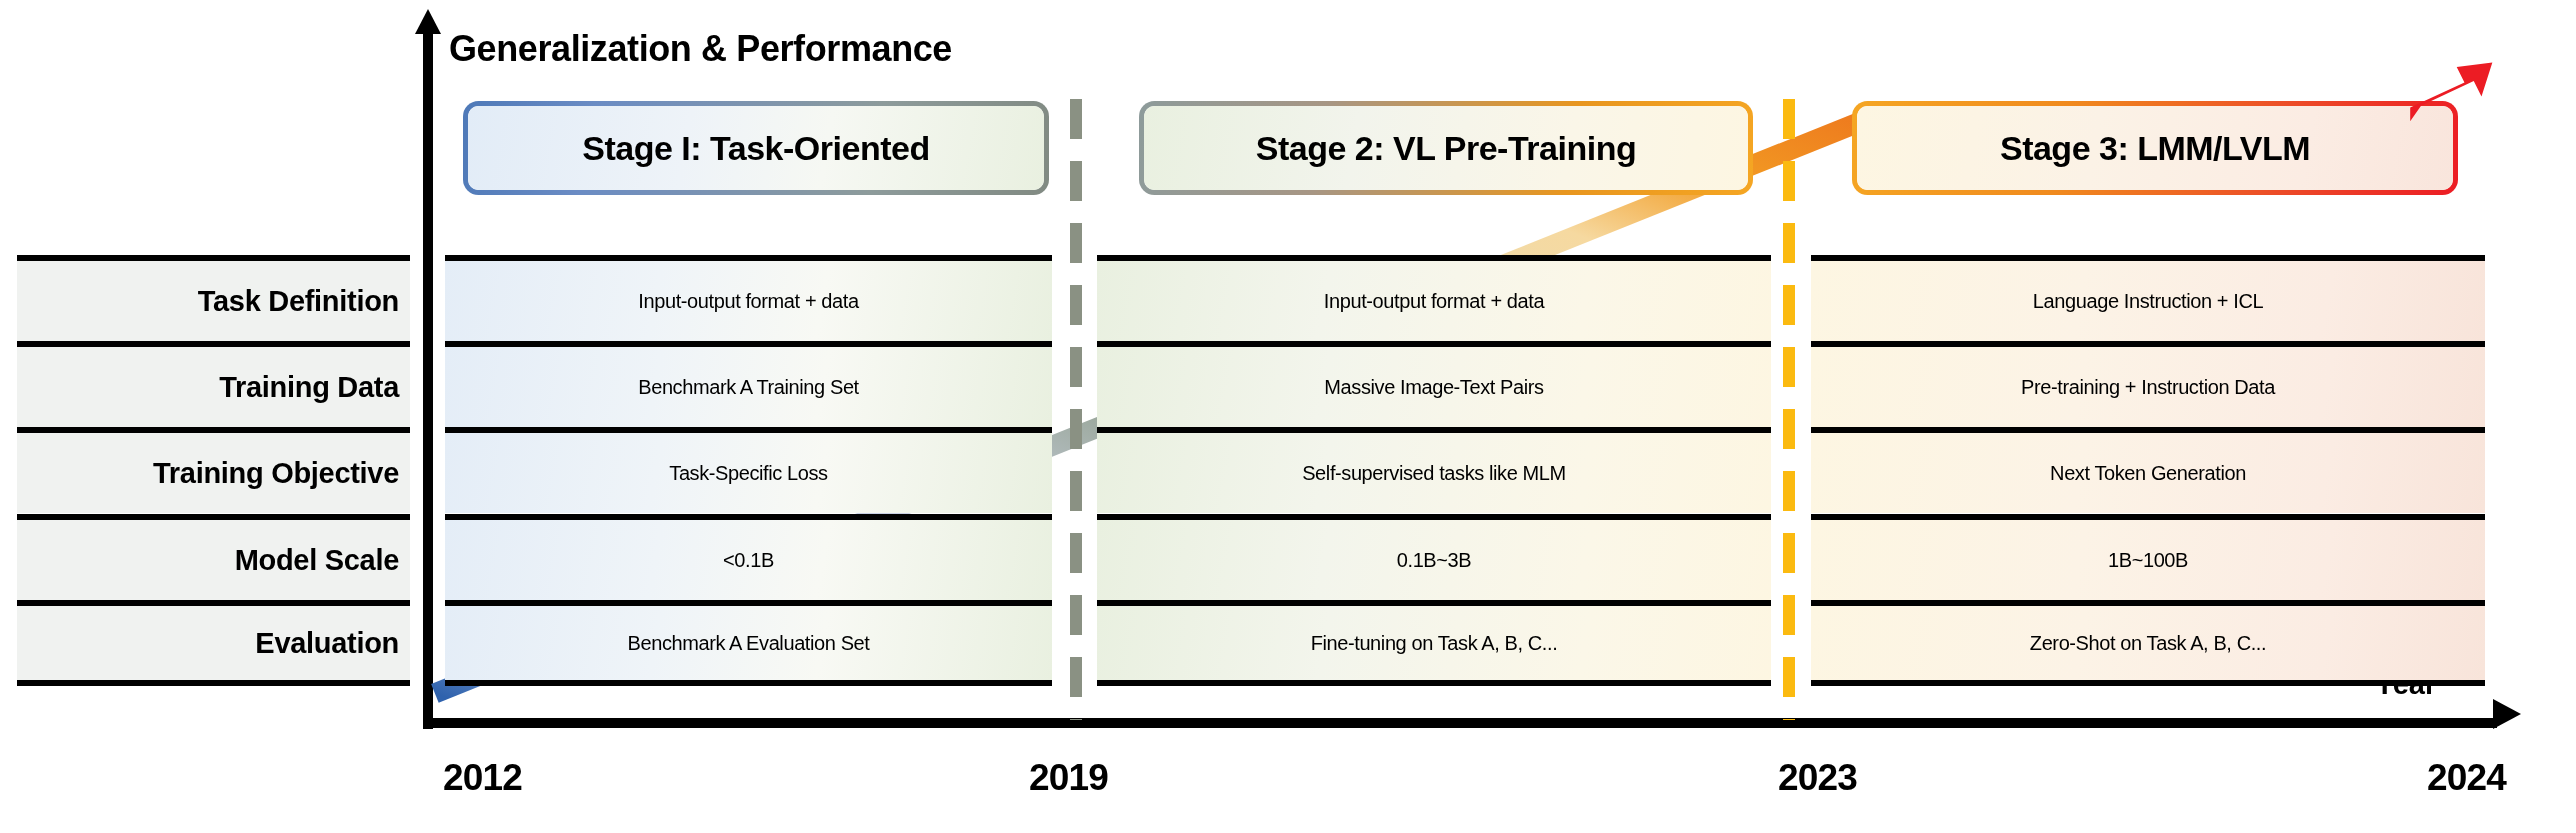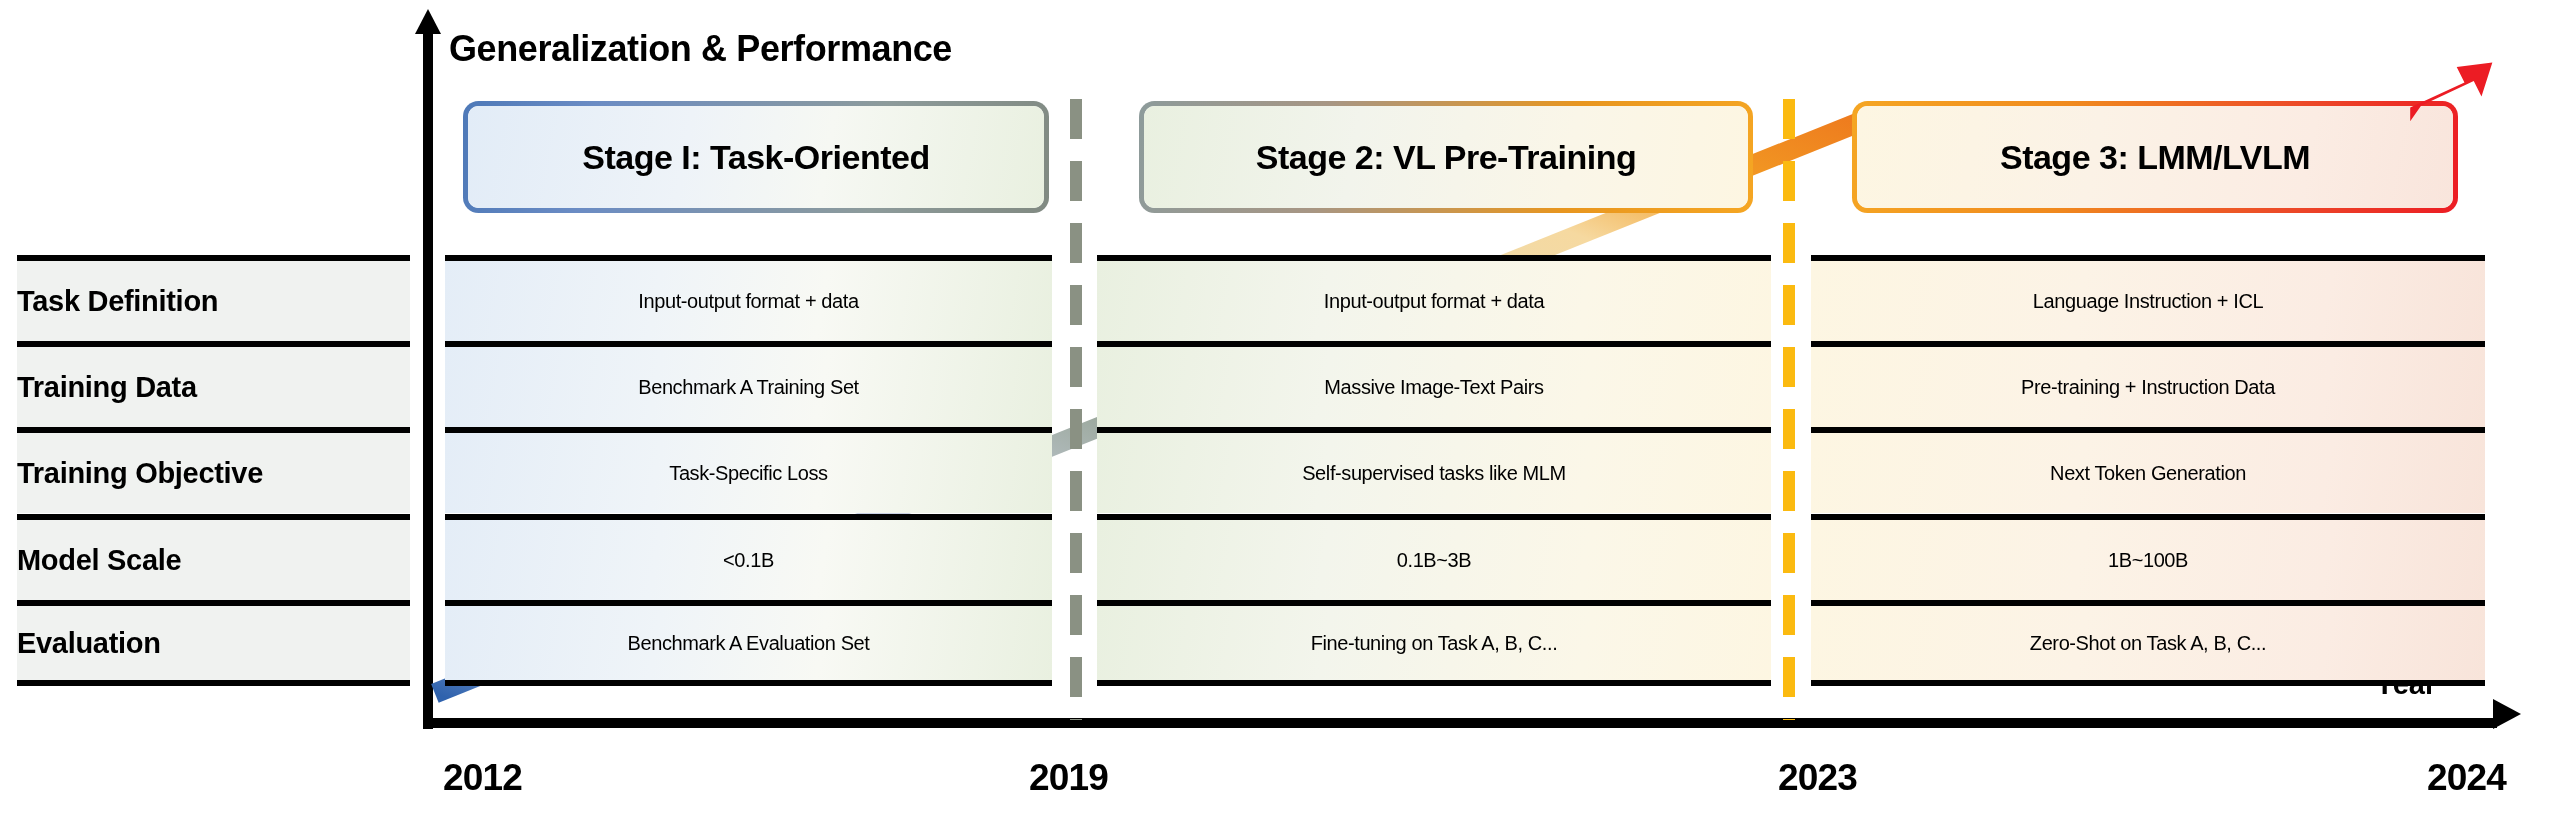--- a/index.html
+++ b/index.html
@@ -32,21 +32,21 @@
   
   .divider{position:absolute;top:99px;width:12.4px;height:621px;z-index:3;}
   #divider-2019{left:1070px;
     background:repeating-linear-gradient(to bottom,#8a9183 0,#8a9183 40px,
                rgba(0,0,0,0) 40px,rgba(0,0,0,0) 62px);}
   #divider-2023{left:1783px;
     background:repeating-linear-gradient(to bottom,#FBBA10 0,#FBBA10 40px,
                rgba(0,0,0,0) 40px,rgba(0,0,0,0) 62px);}
 
   
-  .stage-box{position:absolute;top:101px;height:112px;border-radius:15.5px;z-index:4;
+  .stage-box{position:absolute;top:101px;height:94px;border-radius:15.5px;z-index:4;
              display:flex;align-items:center;justify-content:center;
              font-size:34px;font-weight:bold;letter-spacing:-0.5px;white-space:nowrap;
              padding:0 6.2px;box-sizing:border-box;}
   .stage-box .inner{position:relative;z-index:2;}
 
   #stage-box-1{left:463px;width:586px;
     background:
       linear-gradient(#fff,#fff) padding-box,
       linear-gradient(100deg,#4e79b8 0%,#6b8cc4 22%,#8d9b9b 70%,#818a82 100%) border-box;
     border:5.4px solid transparent;}
@@ -76,21 +76,21 @@
   #table{position:absolute;left:0;top:255px;width:2576px;height:433px;z-index:2;}
   .row{position:absolute;left:0;width:2576px;height:86px;}
   .row-0{top:0;} .row-1{top:86px;} .row-2{top:172px;}
   .row-3{top:259px;} .row-4{top:345px;}
 
   .cell{position:absolute;height:86px;display:flex;align-items:center;
         box-sizing:border-box;border-top:6.2px solid #000;}
   .row-4 .cell{border-bottom:6.2px solid #000;}
 
   .cell-label{left:17px;width:393px;background:#f0f2f0;
-              justify-content:flex-start;padding-right:11px;
+              justify-content:flex-end;padding-right:11px;
               font-size:29px;font-weight:bold;letter-spacing:-0.3px;}
   .cell-c0{left:445px;width:607px;justify-content:center;
            background:linear-gradient(100deg,#e4edf7 0%,#eff4f8 35%,#f8f9f4 62%,#e9f0e0 100%);}
   .cell-c1{left:1097px;width:674px;justify-content:center;
            background:linear-gradient(100deg,#e9f0e0 0%,#f3f5ec 34%,#fbf7e8 72%,#fdf6e2 100%);}
   .cell-c2{left:1811px;width:674px;justify-content:center;
            background:linear-gradient(100deg,#fdf6e2 0%,#fcf3e6 40%,#fbece3 76%,#f8e4da 100%);}
 
   .cell-c0 span,.cell-c1 span,.cell-c2 span{font-size:20px;letter-spacing:-0.4px;white-space:nowrap;}
 </style>

